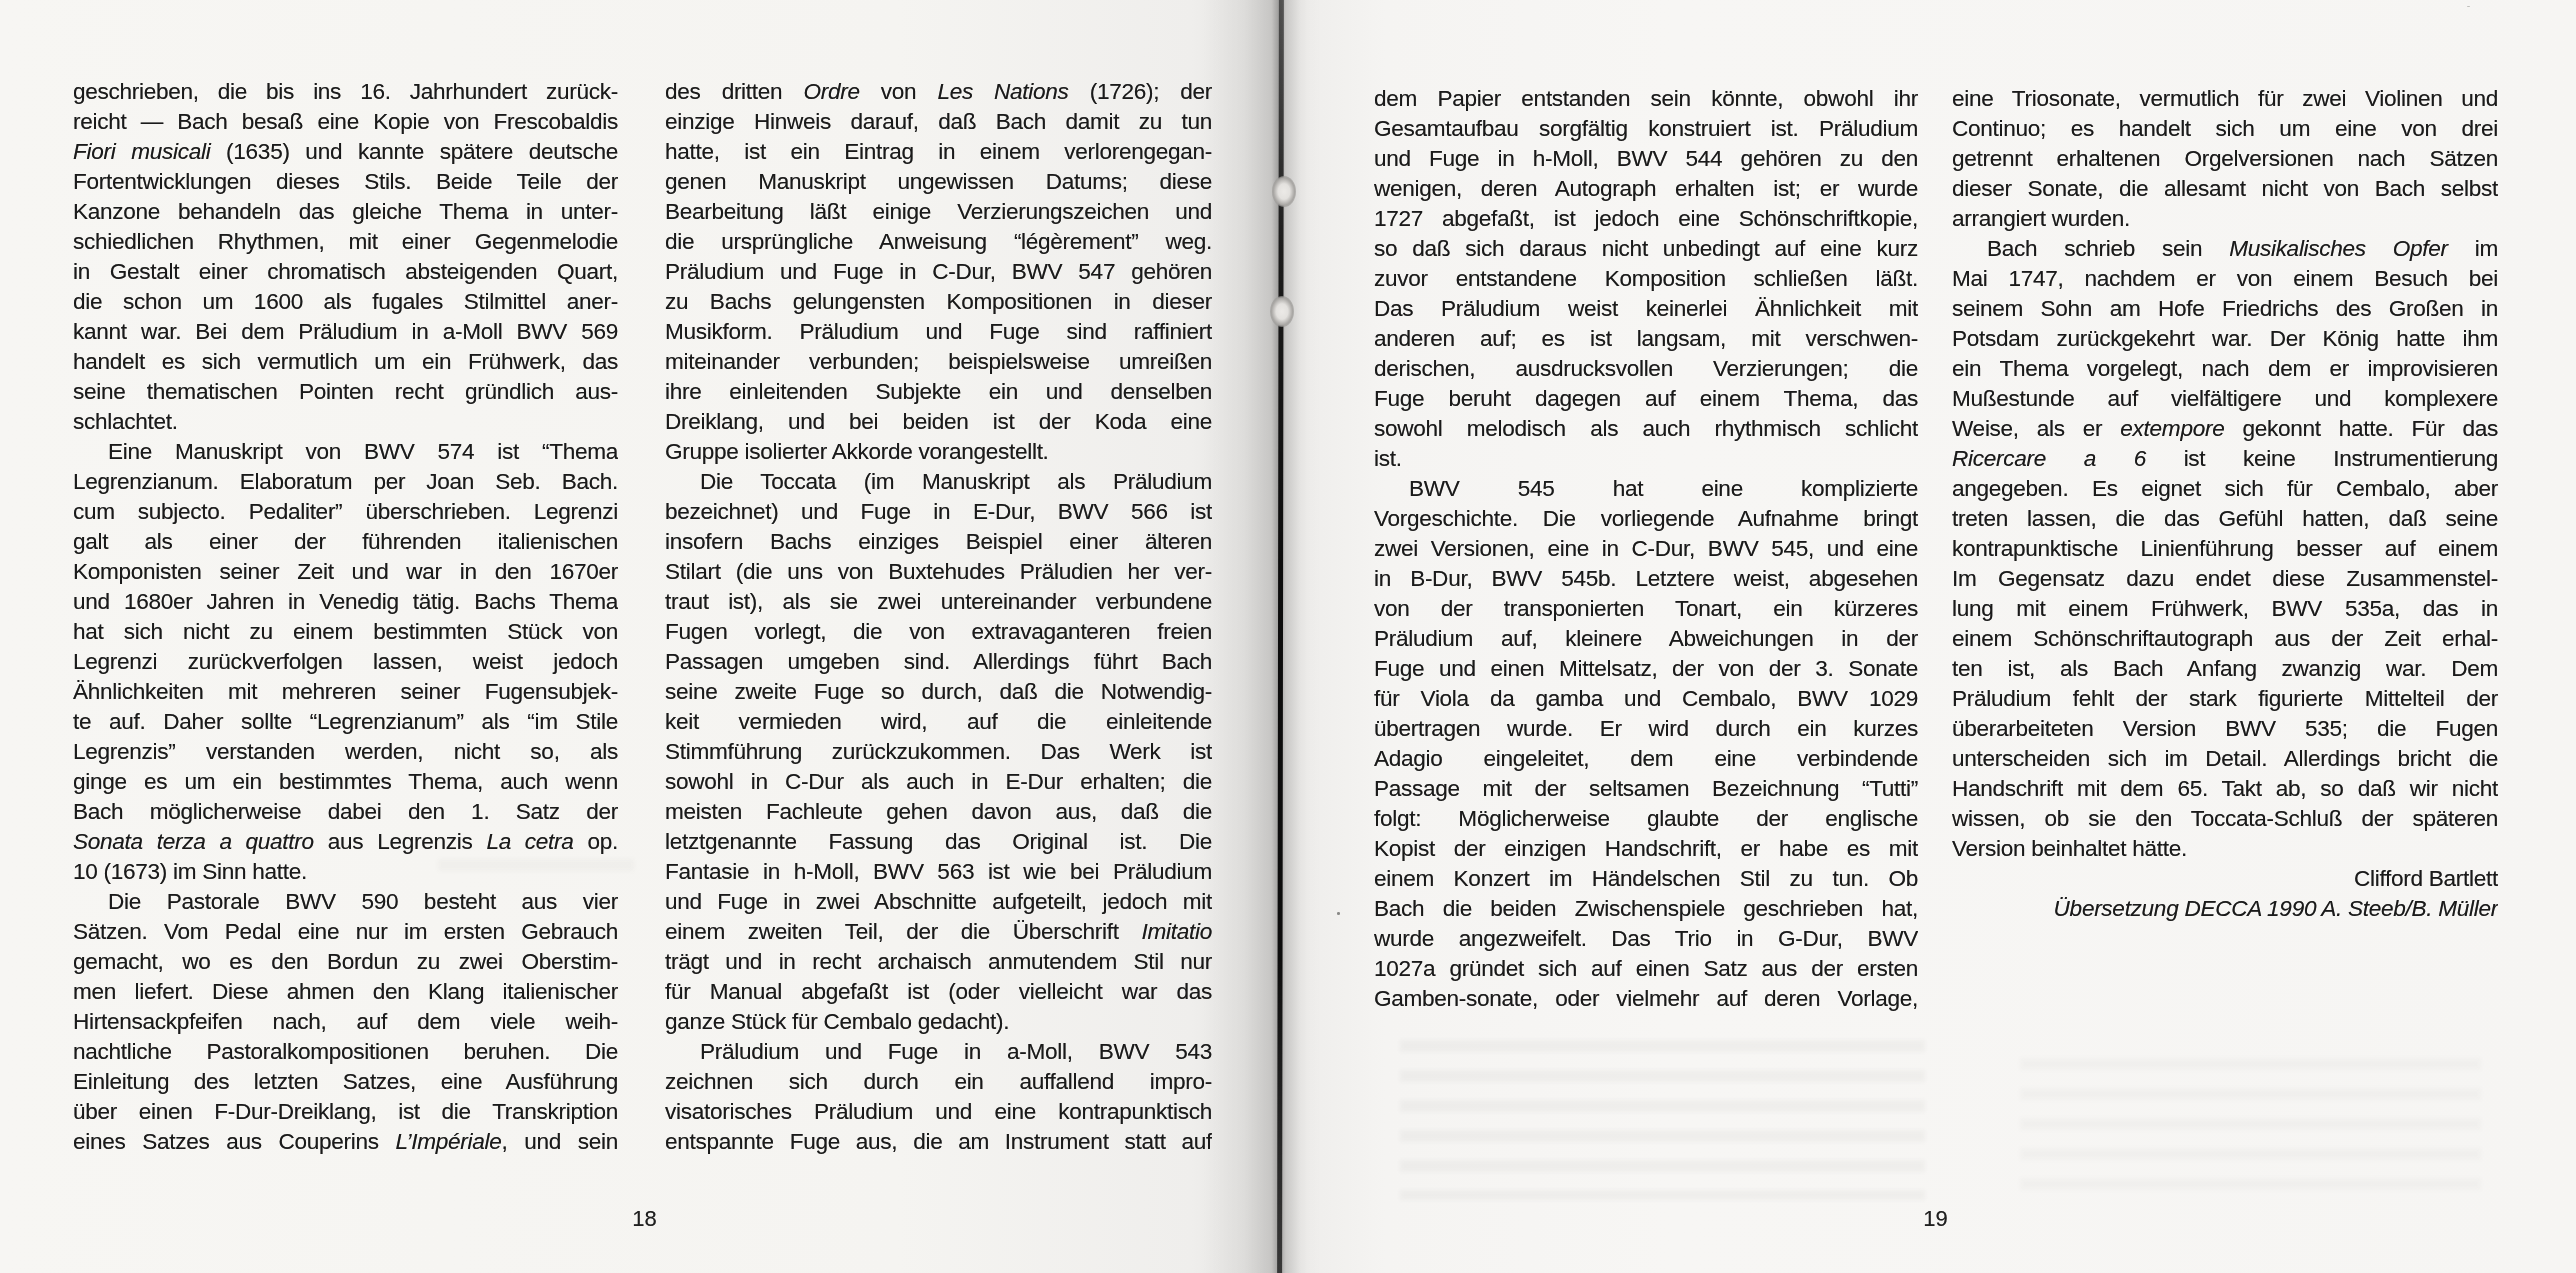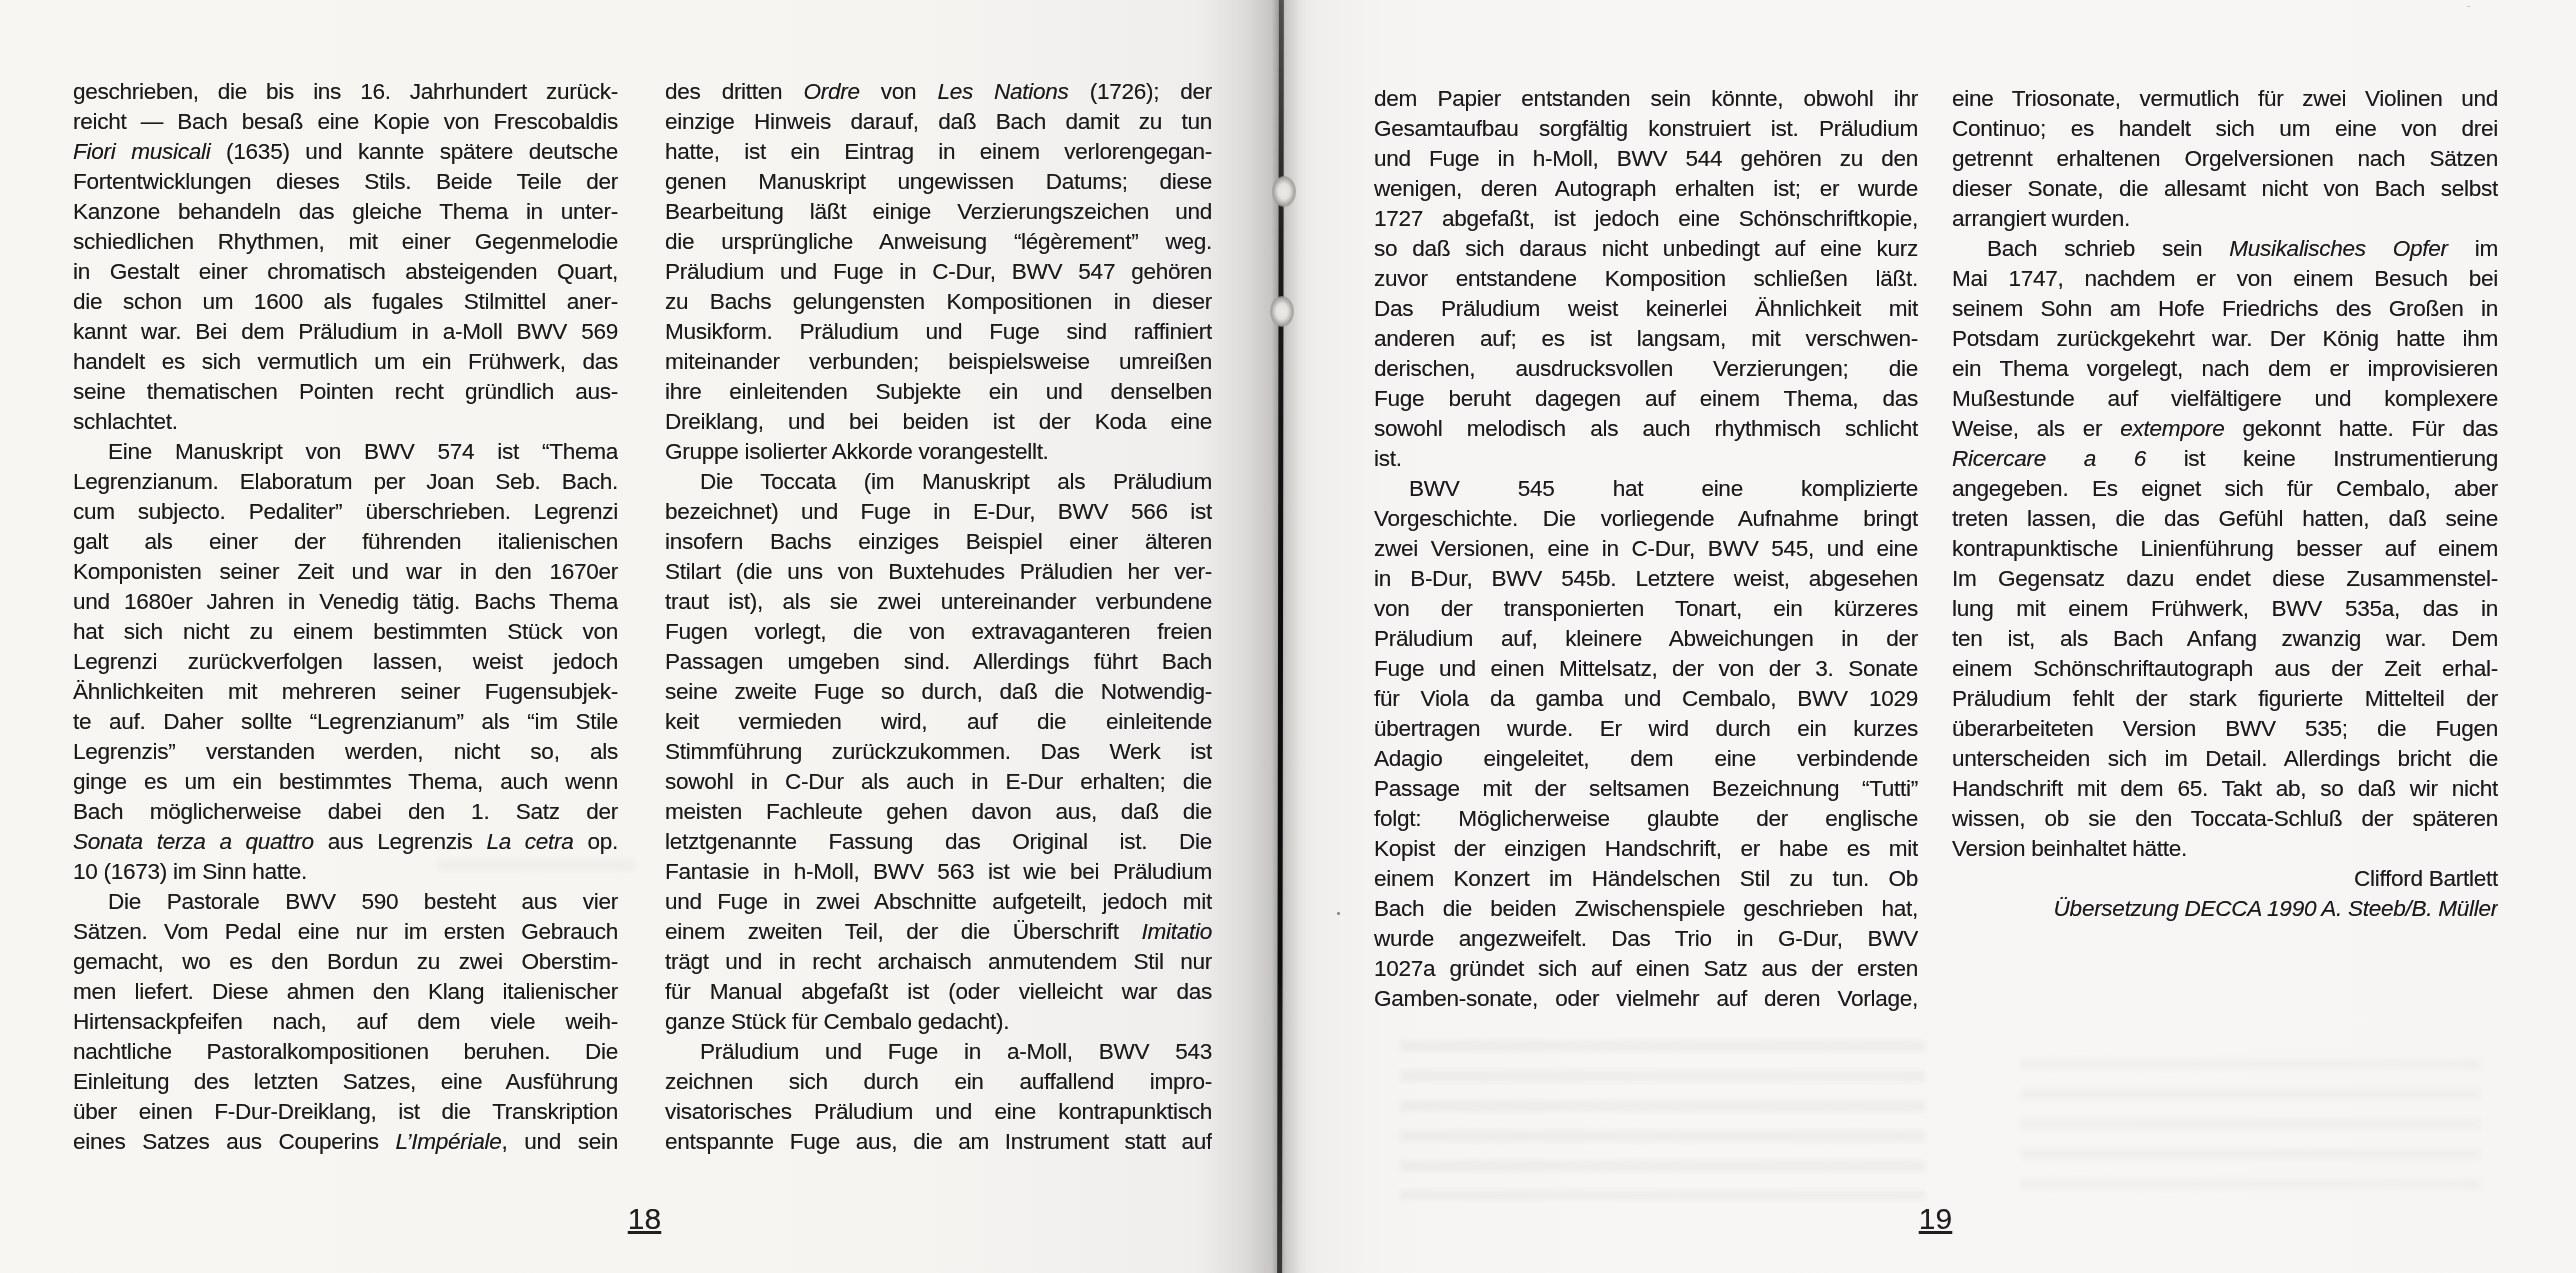--- a/index.html
+++ b/index.html
@@ -21,23 +21,22 @@
   .line{
     height:30px;line-height:30px;font-size:22.6px;letter-spacing:-0.3px;
     text-align:justify;text-align-last:justify;overflow:hidden;white-space:normal;
     text-shadow:0 0 0.5px rgba(26,26,26,0.5);
   }
   .line.nojust{text-align:left;text-align-last:left;}
   .line.right{text-align:right;text-align-last:right;}
   .line.indent{text-indent:35px;}
   .it{font-style:italic;}
   .page-number{
-    position:absolute;font-size:30px;line-height:33px;color:#202020;
+    position:absolute;font-size:22px;line-height:33px;color:#202020;
     text-shadow:0 0 0.5px rgba(26,26,26,0.5);
-    text-decoration:underline;
   }
   
   .fold-soft{
     position:absolute;top:0;left:1202px;width:120px;height:1273px;pointer-events:none;
     background:linear-gradient(90deg,
       rgba(0,0,0,0) 0%,rgba(0,0,0,0.04) 35%,rgba(0,0,0,0.12) 58%,
       rgba(0,0,0,0.28) 64%,rgba(0,0,0,0.10) 70%,rgba(0,0,0,0.02) 82%,rgba(0,0,0,0) 100%);
   }
   .fold-line{
     position:absolute;top:-3.6px;left:1278px;width:4.6px;height:1281px;pointer-events:none;
@@ -195,22 +194,22 @@
         <div class="line"><span>Potsdam zurückgekehrt war. Der König hatte ihm</span></div>
         <div class="line"><span>ein Thema vorgelegt, nach dem er improvisieren</span></div>
         <div class="line"><span>Mußestunde auf vielfältigere und komplexere</span></div>
         <div class="line"><span>Weise, als er </span><span class="it">extempore</span><span> gekonnt hatte. Für das</span></div>
         <div class="line"><span class="it">Ricercare a 6</span><span> ist keine Instrumentierung</span></div>
         <div class="line"><span>angegeben. Es eignet sich für Cembalo, aber</span></div>
         <div class="line"><span>treten lassen, die das Gefühl hatten, daß seine</span></div>
         <div class="line"><span>kontrapunktische Linienführung besser auf einem</span></div>
         <div class="line"><span>Im Gegensatz dazu endet diese Zusammenstel-</span></div>
         <div class="line"><span>lung mit einem Frühwerk, BWV 535a, das in</span></div>
+        <div class="line"><span>einem Schönschriftautograph aus der Zeit erhal-</span></div>
         <div class="line"><span>ten ist, als Bach Anfang zwanzig war. Dem</span></div>
-        <div class="line"><span>einem Schönschriftautograph aus der Zeit erhal-</span></div>
         <div class="line"><span>Präludium fehlt der stark figurierte Mittelteil der</span></div>
         <div class="line"><span>überarbeiteten Version BWV 535; die Fugen</span></div>
         <div class="line"><span>unterscheiden sich im Detail. Allerdings bricht die</span></div>
         <div class="line"><span>Handschrift mit dem 65. Takt ab, so daß wir nicht</span></div>
         <div class="line"><span>wissen, ob sie den Toccata-Schluß der späteren</span></div>
         <div class="line nojust"><span>Version beinhaltet hätte.</span></div>
         <div class="line nojust right"><span>Clifford Bartlett</span></div>
         <div class="line nojust right"><span class="it">Übersetzung DECCA 1990 A. Steeb/B. Müller</span></div>
       </div>
     <div class="page-number" style="left:629px;top:1202px;width:49px;text-align:center;">19</div>

